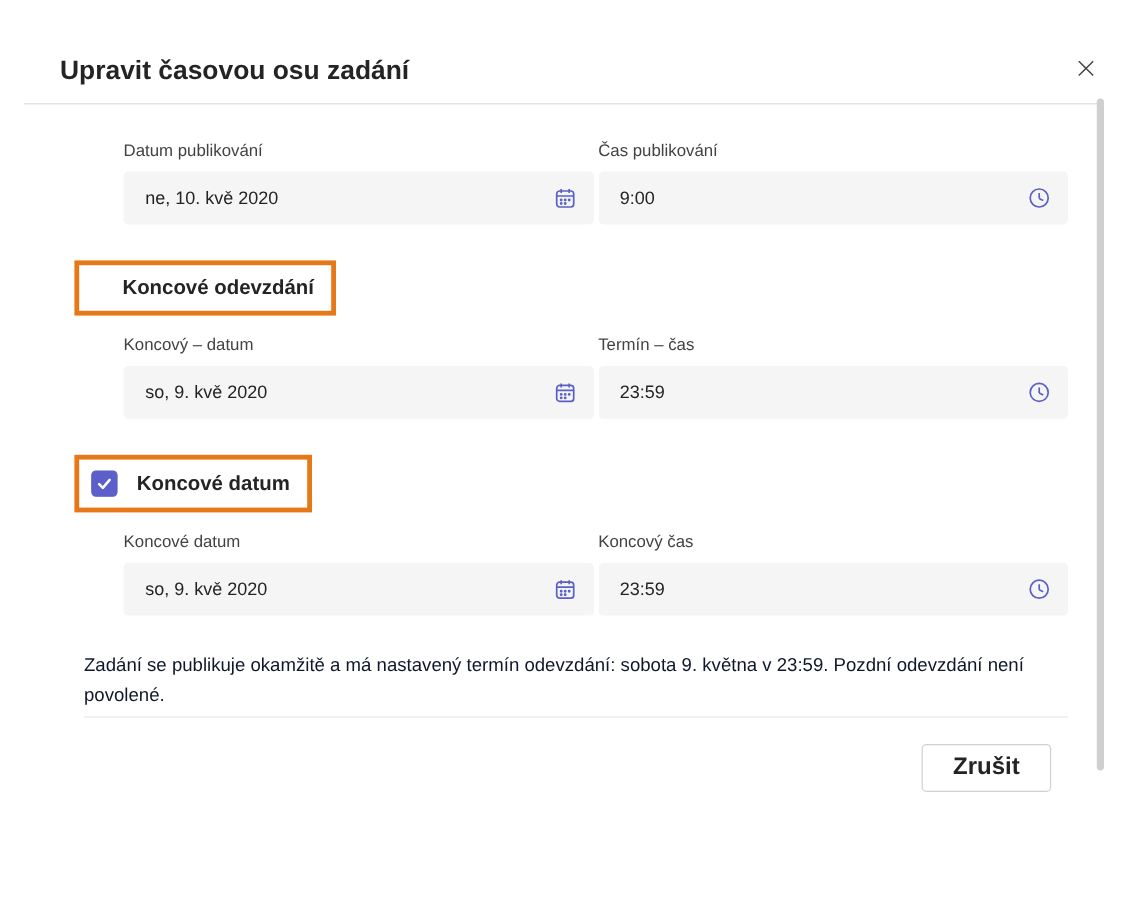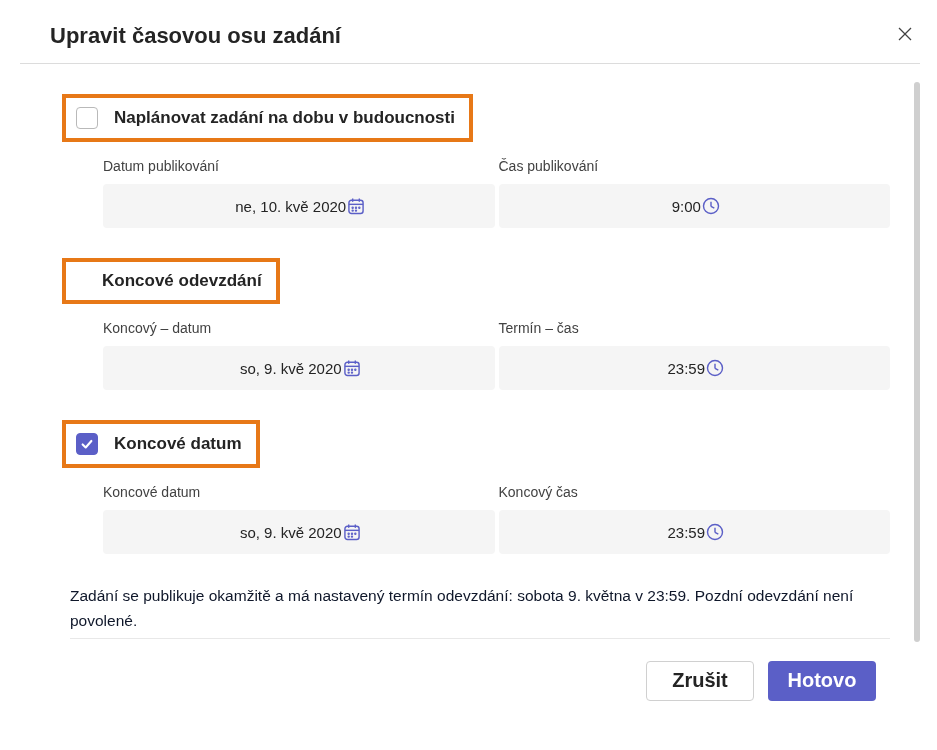--- a/index.html
+++ b/index.html
@@ -9,21 +9,21 @@
     height: 750px;
     font-family: "Segoe UI", -apple-system, BlinkMacSystemFont, sans-serif;
     background: #ffffff;
     color: #242424;
     overflow: hidden;
   }
   .dialog {
     position: relative;
     width: 900px;
     margin-left: 20px;
-    padding-top: 21px;
+    padding-top: 44px;
   }
   .dialog-header {
     display: flex;
     align-items: center;
     justify-content: space-between;
     border-bottom: 1px solid #dcdcdc;
     padding-bottom: 12px;
     margin-bottom: 30px;
   }
   .dialog-title {
@@ -104,21 +104,21 @@
   .input-box {
     background: #f5f5f5;
     border: none;
     border-radius: 4px;
     height: 44px;
     display: flex;
     align-items: center;
     padding: 0 14px 0 18px;
     font-size: 15px;
     color: #242424;
-    justify-content: center;
+    justify-content: space-between;
   }
   .input-text {
     color: #242424;
   }
   .input-icon {
     color: #5b5fc7;
     display: inline-flex;
   }
   .input-icon svg {
     width: 20px;
@@ -183,24 +183,20 @@
           <line x1="2" y1="2" x2="14" y2="14"></line>
             <line x1="14" y1="2" x2="2" y2="14"></line>
         </svg>
       </span>
     </button>
   </div>
 
   <div class="scrollbar-fake"></div>
 
   <div class="section">
-    <div class="section-header-row">
-      <span class="cbx"></span>
-      <span class="section-header-label">Naplánovat zadání na dobu v budoucnosti</span>
-    </div>
     <div class="fields-row">
       <div class="field-col">
         <span class="field-label">Datum publikování</span>
         <div class="input-box">
           <span class="input-text">ne, 10. kvě 2020</span>
           <span class="input-icon">
             <svg viewBox="0 0 24 24" fill="none" stroke="currentColor" stroke-width="1.7">
               <rect x="3.5" y="5" width="17" height="16" rx="3"></rect>
                 <line x1="3.5" y1="10" x2="20.5" y2="10"></line>
               <line x1="8" y1="3" x2="8" y2="7"></line>
@@ -312,16 +308,15 @@
           </span>
         </div>
       </div>
     </div>
   </div>
 
   <div class="summary-text">Zadání se publikuje okamžitě a má nastavený termín odevzdání: sobota 9. května v 23:59. Pozdní odevzdání není povolené.</div>
 
   <div class="footer">
     <button class="btn btn-secondary">Zrušit</button>
-    <button class="btn btn-primary">Hotovo</button>
   </div>
 
 </div>
 
 </body></html>

